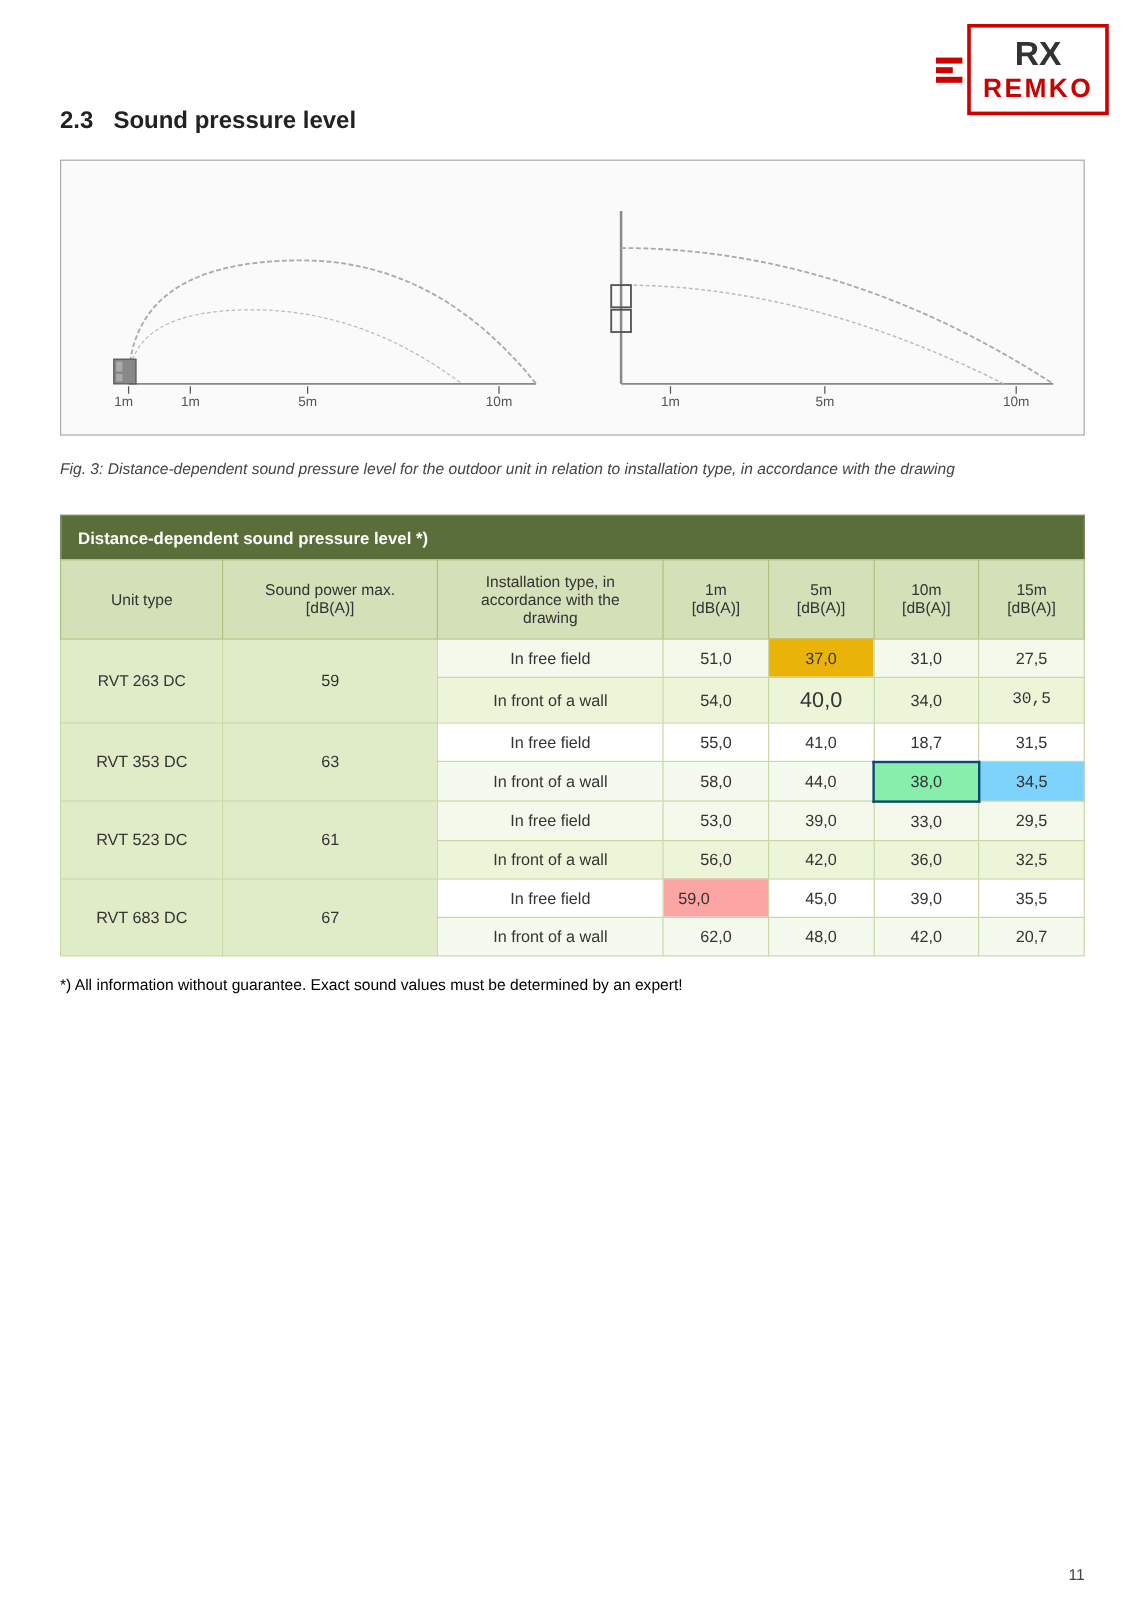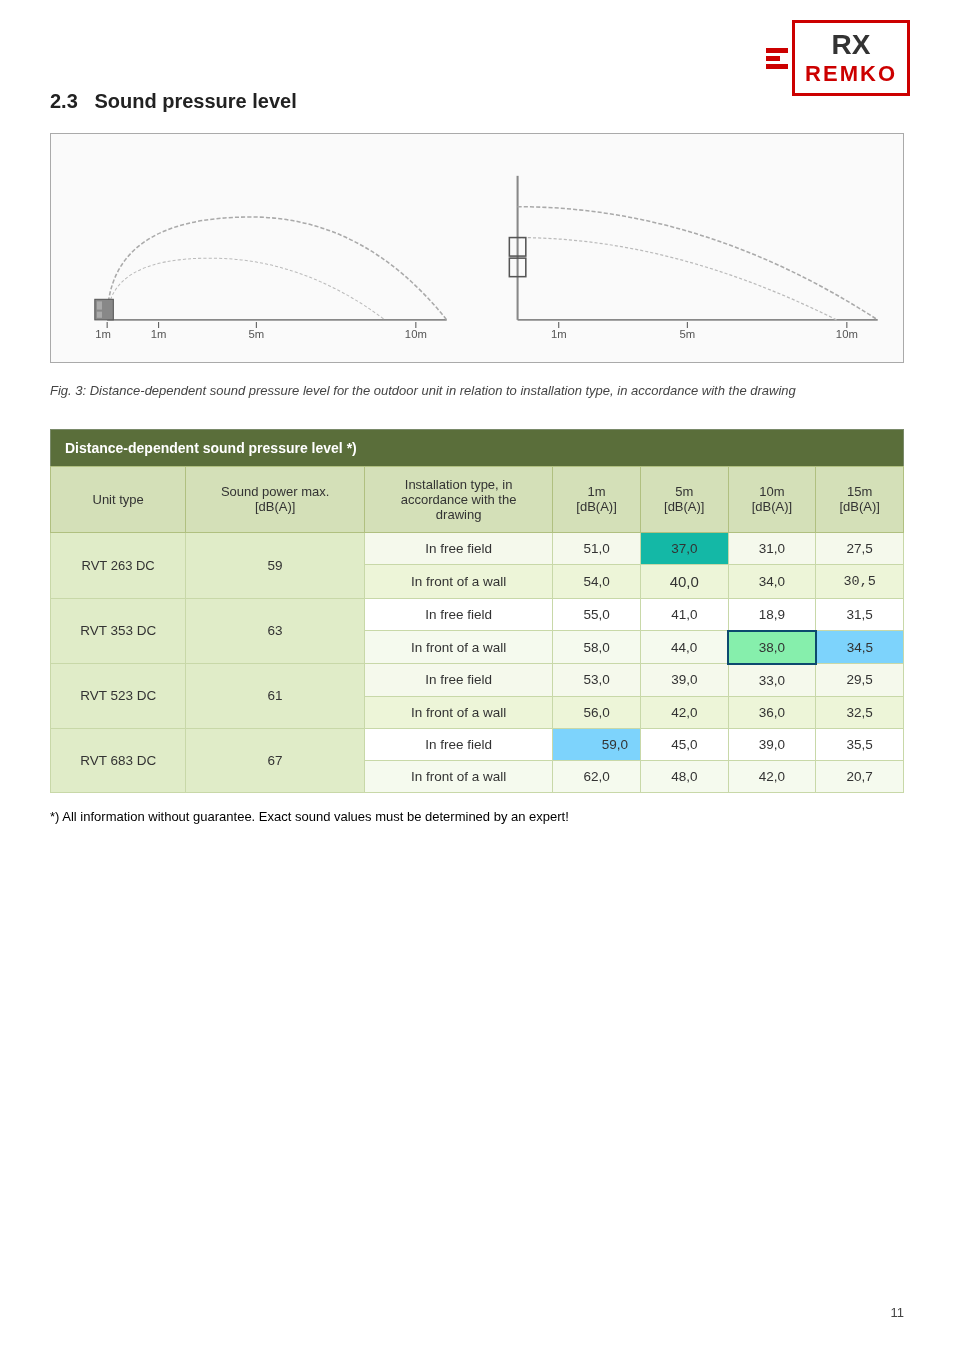--- a/index.html
+++ b/index.html
@@ -10,21 +10,21 @@
       width: 954px;
       min-height: 1350px;
       padding: 30px 50px 50px 50px;
       position: relative;
     }
 
     
     .logo-area {
       position: absolute;
       top: 20px;
-      right: 44px;
+      right: 30px;
       display: flex;
       align-items: center;
     }
     .logo-box {
       border: 3px solid #cc0000;
       padding: 6px 10px;
       display: flex;
       flex-direction: column;
       align-items: center;
     }
@@ -231,38 +231,38 @@
       <th style="border:1px solid #b0c080; background:#d4e0b8; padding:10px 12px; font-size:13px; font-weight:normal; text-align:center;">10m<br>[dB(A)]</th>
       <th style="border:1px solid #b0c080; background:#d4e0b8; padding:10px 12px; font-size:13px; font-weight:normal; text-align:center;">15m<br>[dB(A)]</th>
     </tr>
   </thead>
   <tbody id="table-body">
   <tr>
       <td rowspan="2" style="background:#e0ecc8; border:1px solid #c8d8a8; padding:8px 12px; font-size:13px; text-align:center; font-weight:normal;">RVT 263 DC</td>
       <td rowspan="2" style="background:#e0ecc8; border:1px solid #c8d8a8; padding:8px 12px; font-size:13.5px; text-align:center;">59</td>
       <td style="background:#f5f9ec; border:1px solid #c8d8a8; padding:8px 12px; font-size:13.5px; text-align:center;">In free field</td>
       <td style="background:#f5f9ec; border:1px solid #c8d8a8; padding:8px 12px; font-size:13.5px; text-align:center;">51,0</td>
-      <td style="background:#14b8a6; border:1px solid #c8d8a8; padding:8px 12px; font-size:13.5px; text-align:center;">37,0</td>
+      <td style="background:#eab308; border:1px solid #c8d8a8; padding:8px 12px; font-size:13.5px; text-align:center;">37,0</td>
       <td style="background:#f5f9ec; border:1px solid #c8d8a8; padding:8px 12px; font-size:13.5px; text-align:center;">31,0</td>
       <td style="background:#f5f9ec; border:1px solid #c8d8a8; padding:8px 12px; font-size:13.5px; text-align:center;">27,5</td>
     </tr>
       <tr>
       <td style="background:#edf5d8; border:1px solid #c8d8a8; padding:8px 12px; font-size:13.5px; text-align:center;">In front of a wall</td>
       <td style="background:#edf5d8; border:1px solid #c8d8a8; padding:8px 12px; font-size:13.5px; text-align:center;">54,0</td>
-      <td style="background:#edf5d8; border:1px solid #c8d8a8; padding:8px 12px; font-size:15px; text-align:center;">40,0</td>
+      <td style="background:#edf5d8; border:1px solid #c8d8a8; padding:8px 12px; font-size:18px; text-align:center;">40,0</td>
       <td style="background:#edf5d8; border:1px solid #c8d8a8; padding:8px 12px; font-size:13.5px; text-align:center;margin-left:20px;">34,0</td>
       <td style="background:#edf5d8; border:1px solid #c8d8a8; padding:8px 12px; font-size:13.5px; text-align:center;font-family:Liberation Mono, monospace;">30,5</td>
     </tr>
       <tr>
       <td rowspan="2" style="background:#e0ecc8; border:1px solid #c8d8a8; padding:8px 12px; font-size:13.5px; text-align:center; font-weight:normal;">RVT 353 DC</td>
       <td rowspan="2" style="background:#e0ecc8; border:1px solid #c8d8a8; padding:8px 12px; font-size:13.5px; text-align:center;">63</td>
       <td style="background:#ffffff; border:1px solid #c8d8a8; padding:8px 12px; font-size:13.5px; text-align:center;">In free field</td>
       <td style="background:#ffffff; border:1px solid #c8d8a8; padding:8px 12px; font-size:13.5px; text-align:center;">55,0</td>
       <td style="background:#ffffff; border:1px solid #c8d8a8; padding:8px 12px; font-size:13.5px; text-align:center;">41,0</td>
-      <td style="background:#ffffff; border:1px solid #c8d8a8; padding:8px 12px; font-size:13.5px; text-align:center;">18,9</td>
+      <td style="background:#ffffff; border:1px solid #c8d8a8; padding:8px 12px; font-size:13.5px; text-align:center;">18,7</td>
       <td style="background:#ffffff; border:1px solid #c8d8a8; padding:8px 12px; font-size:13.5px; text-align:center;">31,5</td>
     </tr>
       <tr>
       <td style="background:#f5faee; border:1px solid #c8d8a8; padding:8px 12px; font-size:13.5px; text-align:center;">In front of a wall</td>
       <td style="background:#f5faee; border:1px solid #c8d8a8; padding:8px 12px; font-size:13.5px; text-align:center;">58,0</td>
       <td style="background:#f5faee; border:1px solid #c8d8a8; padding:8px 12px; font-size:13.5px; text-align:center;">44,0</td>
       <td style="background:#86efac; border:2px solid #0c4a6e; padding:8px 12px; font-size:13.5px; text-align:center;">38,0</td>
       <td style="background:#7dd3fc; border:1px solid #c8d8a8; padding:8px 12px; font-size:13.5px; text-align:center;">34,5</td>
     </tr>
       <tr>
@@ -278,21 +278,21 @@
       <td style="background:#edf5d8; border:1px solid #c8d8a8; padding:8px 12px; font-size:13.5px; text-align:center;">In front of a wall</td>
       <td style="background:#edf5d8; border:1px solid #c8d8a8; padding:8px 12px; font-size:13.5px; text-align:center;">56,0</td>
       <td style="background:#edf5d8; border:1px solid #c8d8a8; padding:8px 12px; font-size:13.5px; text-align:center;">42,0</td>
       <td style="background:#edf5d8; border:1px solid #c8d8a8; padding:8px 12px; font-size:13.5px; text-align:center;">36,0</td>
       <td style="background:#edf5d8; border:1px solid #c8d8a8; padding:8px 12px; font-size:13.5px; text-align:center;">32,5</td>
     </tr>
       <tr>
       <td rowspan="2" style="background:#e0ecc8; border:1px solid #c8d8a8; padding:8px 12px; font-size:13.5px; text-align:center; font-weight:normal;">RVT 683 DC</td>
       <td rowspan="2" style="background:#e0ecc8; border:1px solid #c8d8a8; padding:8px 12px; font-size:13.5px; text-align:center;">67</td>
       <td style="background:#ffffff; border:1px solid #c8d8a8; padding:8px 12px; font-size:13.5px; text-align:center;">In free field</td>
-      <td style="background:#7dd3fc; border:1px solid #c8d8a8; padding:8px 12px; font-size:13.5px; text-align:right;">59,0</td>
+      <td style="background:#fca5a5; border:1px solid #c8d8a8; padding:8px 12px; font-size:13.5px; text-align:left;">59,0</td>
       <td style="background:#ffffff; border:1px solid #c8d8a8; padding:8px 12px; font-size:13.5px; text-align:center;">45,0</td>
       <td style="background:#ffffff; border:1px solid #c8d8a8; padding:8px 12px; font-size:13.5px; text-align:center;">39,0</td>
       <td style="background:#ffffff; border:1px solid #c8d8a8; padding:8px 12px; font-size:13.5px; text-align:center;">35,5</td>
     </tr>
       <tr>
       <td style="background:#f5faee; border:1px solid #c8d8a8; padding:8px 12px; font-size:13.5px; text-align:center;">In front of a wall</td>
       <td style="background:#f5faee; border:1px solid #c8d8a8; padding:8px 12px; font-size:13.5px; text-align:center;">62,0</td>
       <td style="background:#f5faee; border:1px solid #c8d8a8; padding:8px 12px; font-size:13.5px; text-align:center;">48,0</td>
       <td style="background:#f5faee; border:1px solid #c8d8a8; padding:8px 12px; font-size:13.5px; text-align:center;">42,0</td>
       <td style="background:#f5faee; border:1px solid #c8d8a8; padding:8px 12px; font-size:13.5px; text-align:center;">20,7</td>

